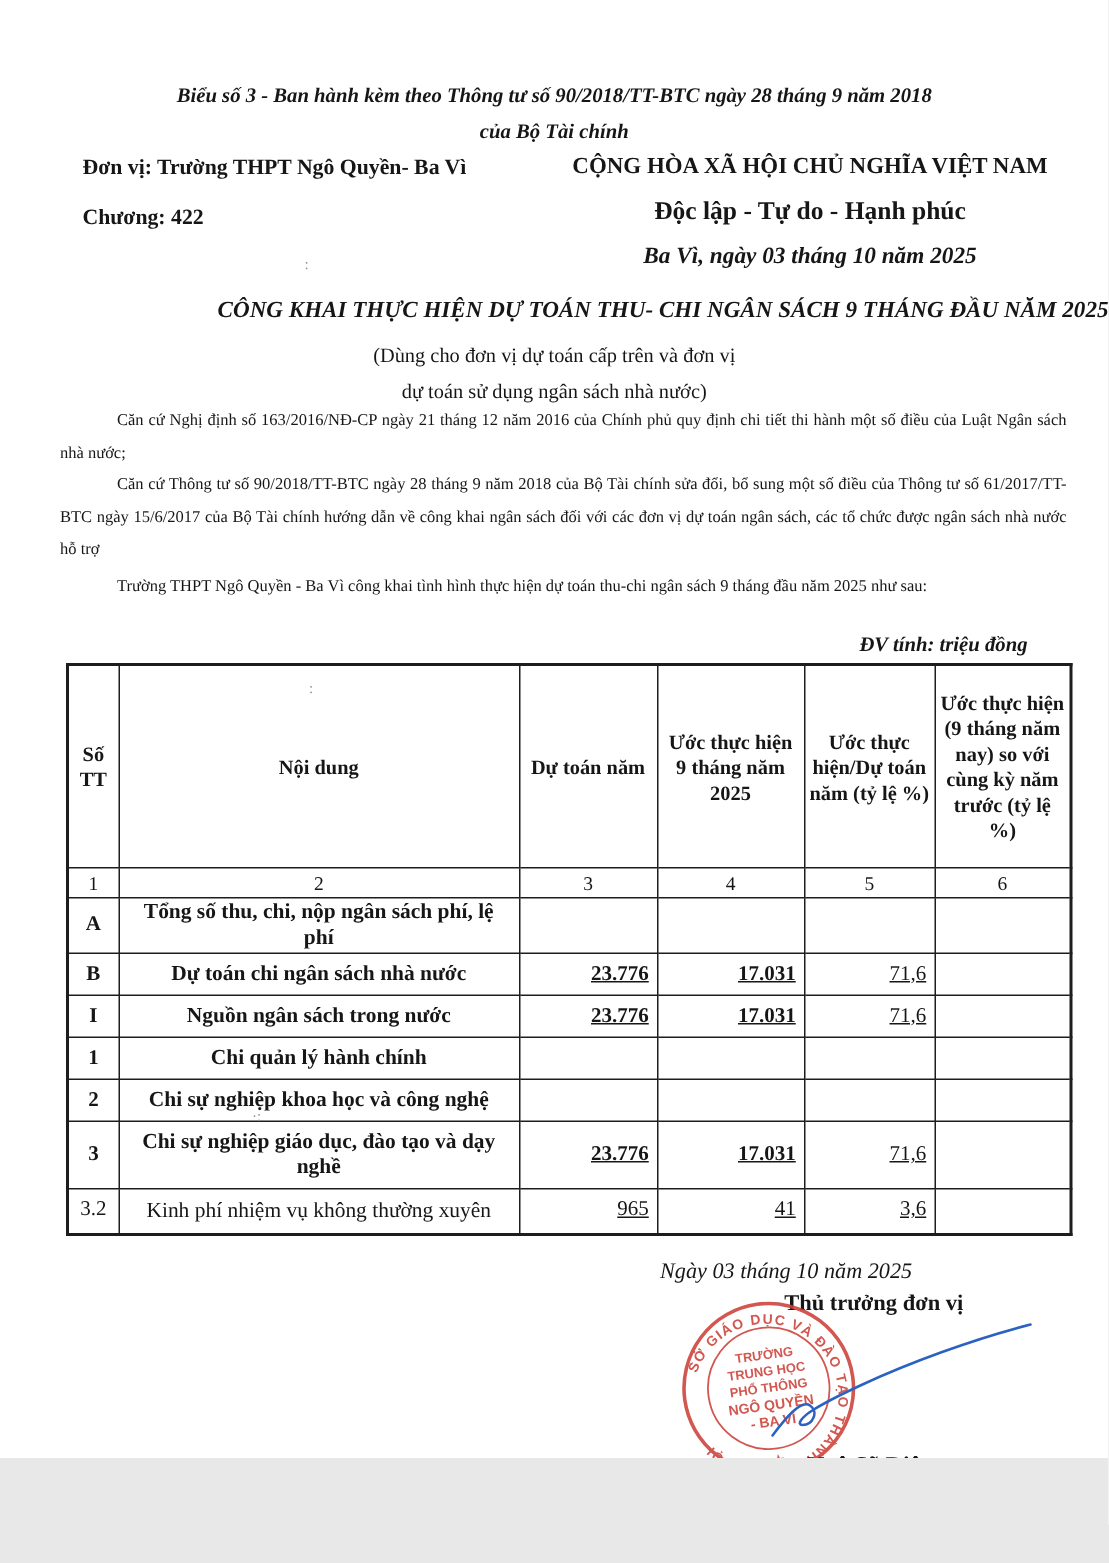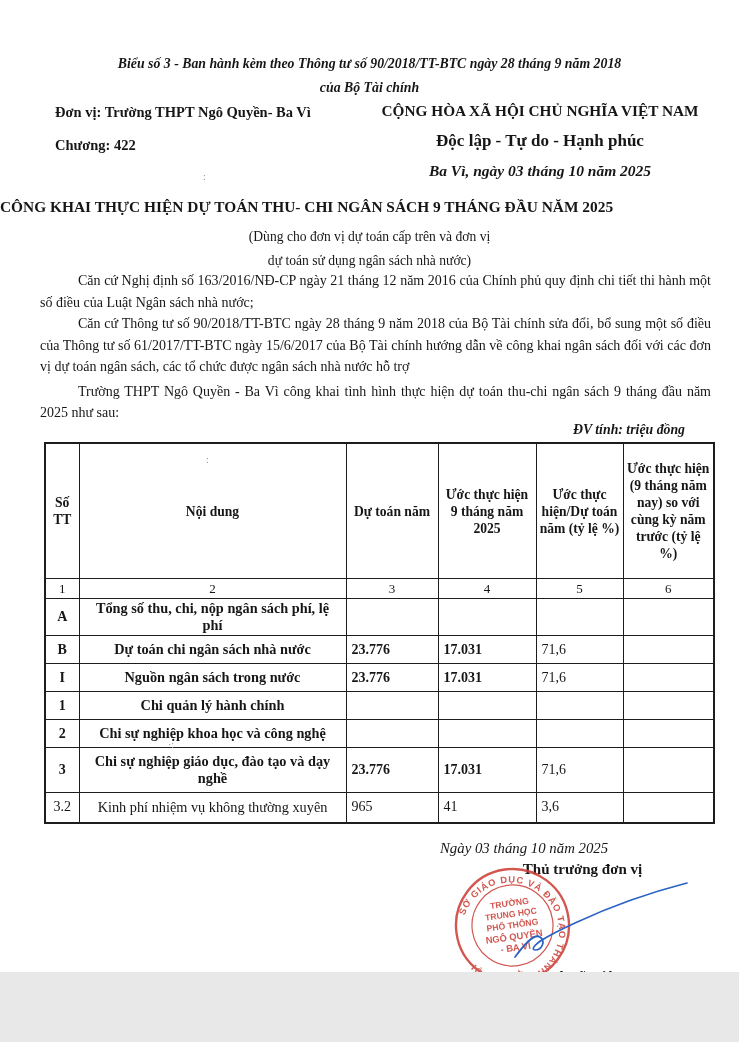--- a/index.html
+++ b/index.html
@@ -16,25 +16,25 @@
   .form-note{top:52px;left:0;width:739px;text-align:center;
     font-style:italic;font-weight:bold;font-size:13.8px;line-height:24px;}
   .unit-line{left:55px;top:104px;font-weight:bold;font-size:14.5px;}
   .chapter-line{left:55px;top:137px;font-weight:bold;font-size:14.5px;}
   .nat-title{left:360px;top:102px;width:360px;text-align:center;
     font-weight:bold;font-size:15.3px;}
   .nat-motto{left:360px;top:131px;width:360px;text-align:center;
     font-weight:bold;font-size:17px;}
   .nat-date{left:360px;top:162px;width:360px;text-align:center;
     font-weight:600;font-style:italic;font-size:15.5px;}
-  .doc-title{top:198px;left:0;width:739px;text-align:left;
-    font-weight:bold;font-size:15.4px;}
+  .doc-title{top:198px;left:0;width:739px;text-align:right;
+    font-weight:bold;font-size:15.4px;font-style:italic;}
   .doc-sub{top:225px;left:0;width:739px;text-align:center;
     font-size:13.6px;line-height:24px;}
-  .body-text{top:270px;left:40px;width:671px;font-size:14px;line-height:21.5px;}
+  .body-text{top:270px;left:40px;width:671px;font-size:11px;line-height:21.5px;}
   .body-text p{margin:0;text-align:justify;text-indent:38px;}
   .body-text p.p3{margin-top:3px;}
   .dv-note{top:422px;left:0;width:685px;text-align:right;
     font-style:italic;font-weight:600;font-size:13.8px;}
 
   table.budget{
     position:absolute;left:44px;top:442px;
     border-collapse:collapse;table-layout:fixed;
     width:669px;
     font-size:14px;
@@ -46,21 +46,21 @@
     vertical-align:middle;
     background:transparent;
   }
   table.budget{border:2px solid #1d1d1d;}
   table.budget th{font-weight:bold;font-size:13.6px;text-align:center;line-height:17px;padding:16px 3px;}
   tr.hdr{height:115px;}
   tr.numrow{height:20px;}
   tr.numrow td{font-size:13px;text-align:center;padding:0 3px;line-height:14px;}
   td.stt{text-align:center;}
   td.lbl{text-align:center;font-size:14.3px;line-height:17px;}
-  td.num{text-align:left;padding-right:9px;}
+  td.num{text-align:right;padding-right:9px;text-decoration:underline;}
   tr.bold-row td.stt, tr.bold-row td.lbl{font-weight:bold;}
   tr.bold-row td.num-strong{font-weight:bold;}
   .footer-date{top:840px;left:440px;width:280px;
     font-style:italic;font-size:14.8px;}
   .signer-title{top:861px;left:440px;width:285px;text-align:center;
     font-weight:bold;font-size:15px;}
   .signer-name{top:969px;left:440px;width:285px;text-align:center;
     font-weight:bold;font-size:16px;}
   .stamp-wrap{left:452px;top:865px;width:121px;height:121px;
     transform:rotate(-8deg);opacity:0.88;}

